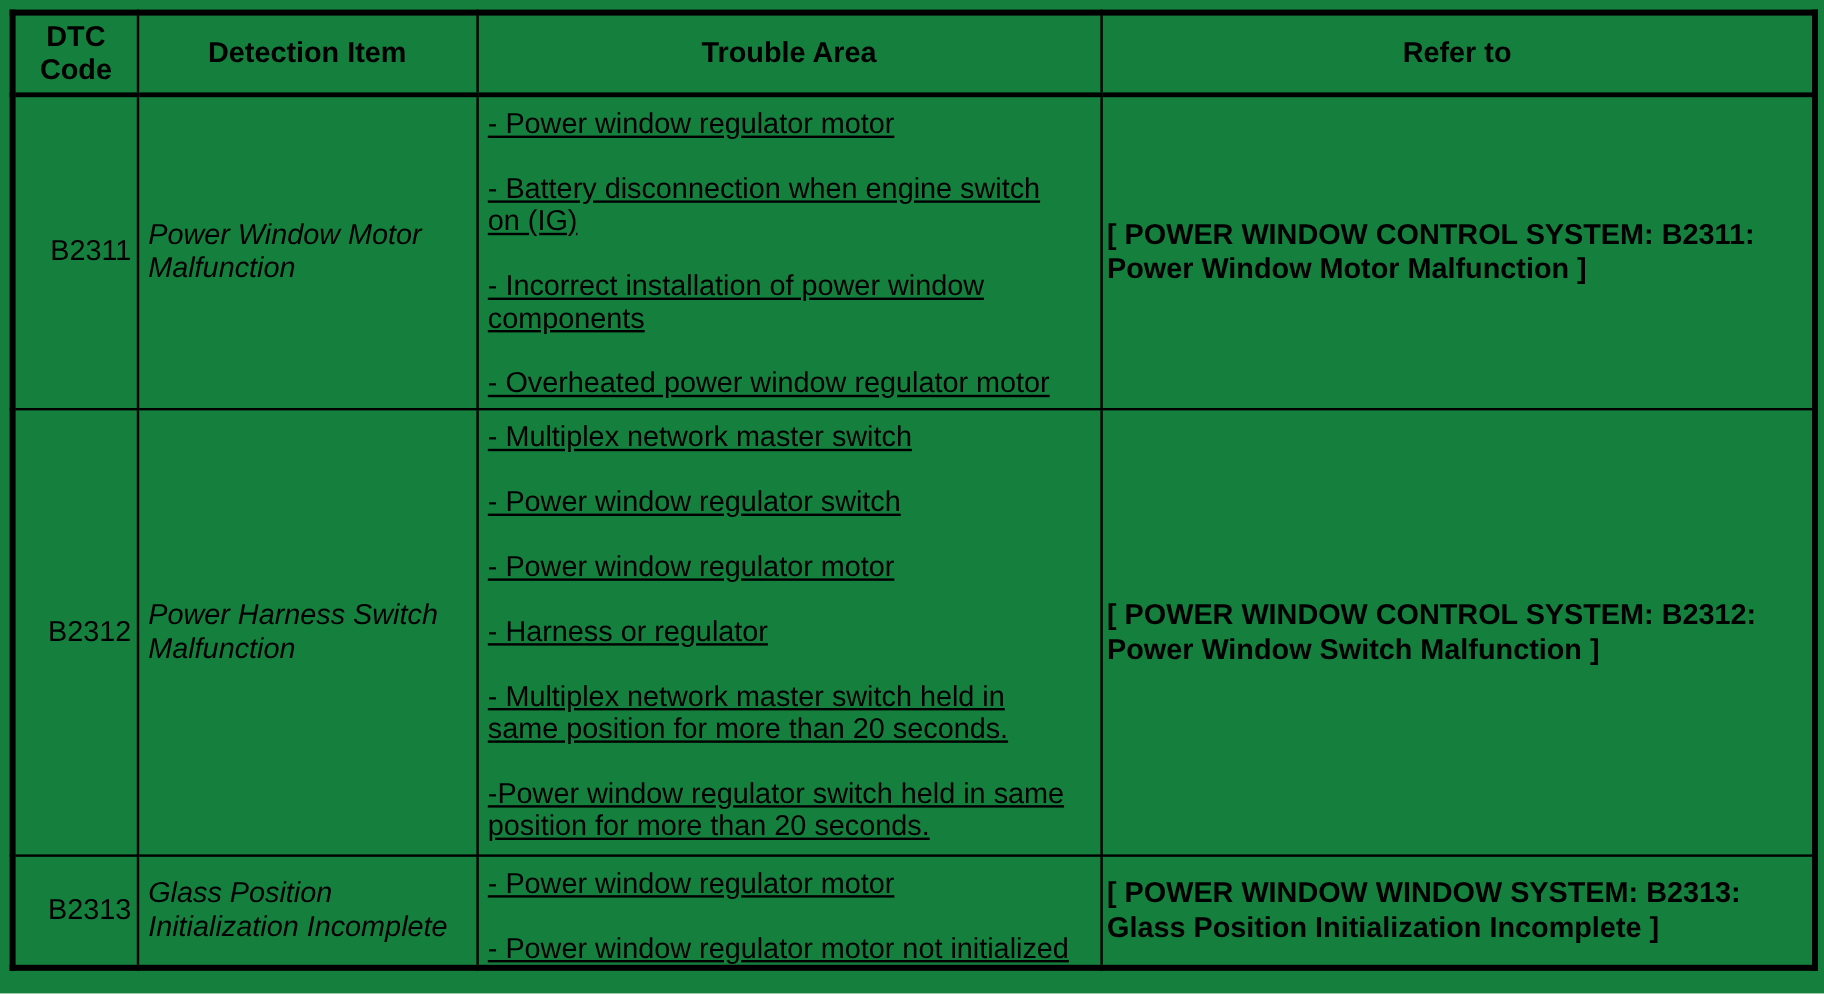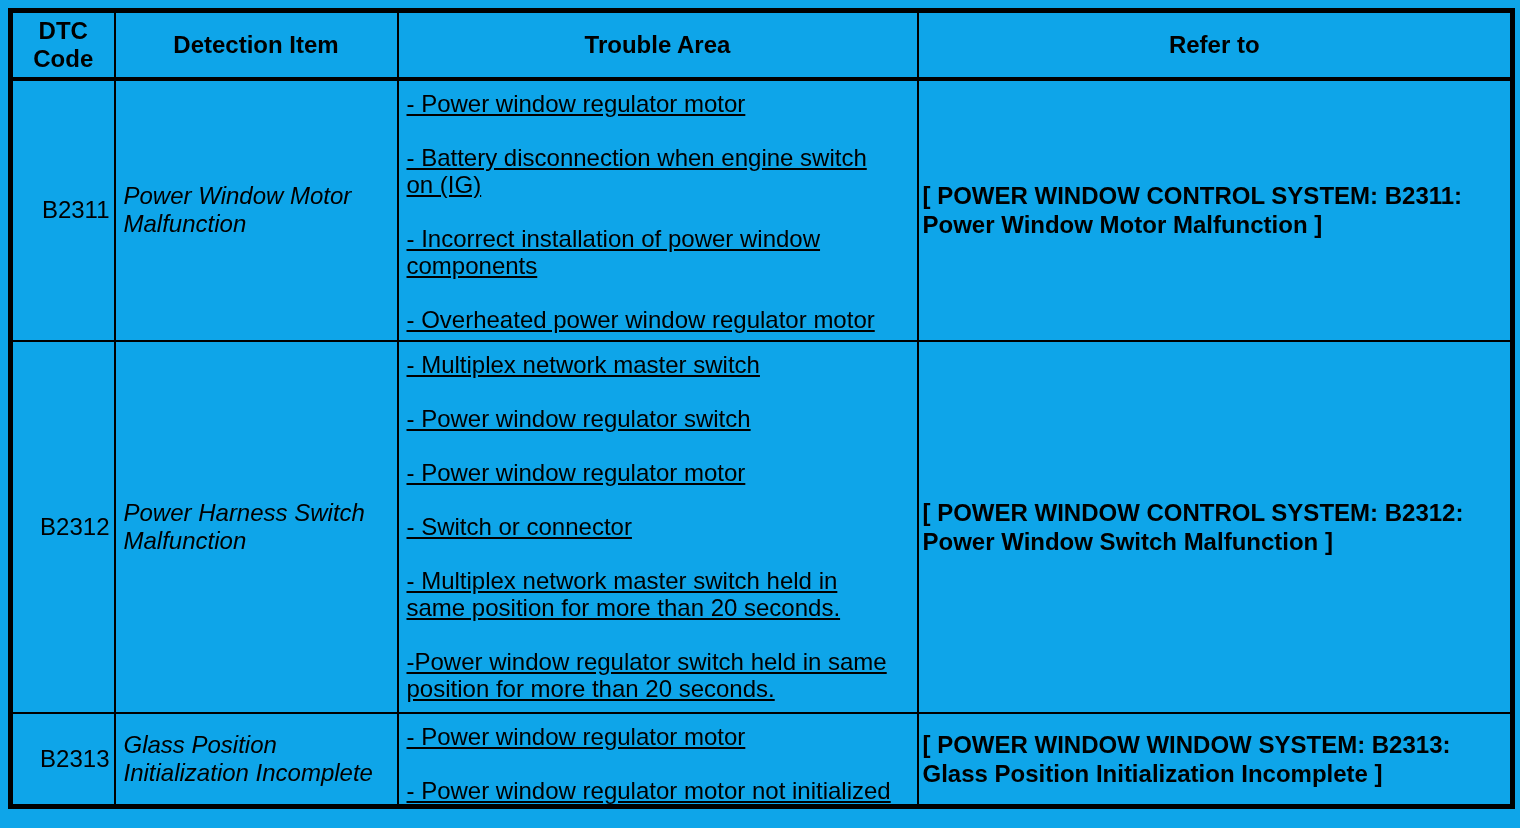--- a/index.html
+++ b/index.html
@@ -9,21 +9,21 @@
     width: 1520px;
     height: 828px;
     overflow: hidden;
     font-family: "Liberation Sans", "DejaVu Sans", sans-serif;
     color: #000000;
   }
   .stage {
     position: relative;
     width: 1520px;
     height: 828px;
-    background: #0ea5e9;
+    background: #15803d;
   }
   table.dtc-table {
     position: absolute;
     left: 8px;
     top: 8px;
     width: 1502px;
     table-layout: fixed;
     border-collapse: collapse;
     border: 5px solid #000000;
     font-size: 24px;
@@ -115,21 +115,21 @@
         </td>
       </tr>
       <tr class="row-b2312">
         <td class="col-dtc">B2312</td>
         <td class="col-detect">Power Harness Switch Malfunction</td>
         <td class="col-trouble">
           <div class="ta-content">
             <p>- Multiplex network master switch</p>
             <p>- Power window regulator switch</p>
             <p>- Power window regulator motor</p>
-            <p>- Switch or connector</p>
+            <p>- Harness or regulator</p>
             <p>- Multiplex network master switch held in same position for more than 20 seconds.</p>
             <p>-Power window regulator switch held in same position for more than 20 seconds.</p>
           </div>
         </td>
         <td class="col-refer">
           <span>[ POWER WINDOW CONTROL SYSTEM: B2312: Power Window Switch Malfunction ]</span>
         </td>
       </tr>
       <tr class="row-b2313">
         <td class="col-dtc">B2313</td>

